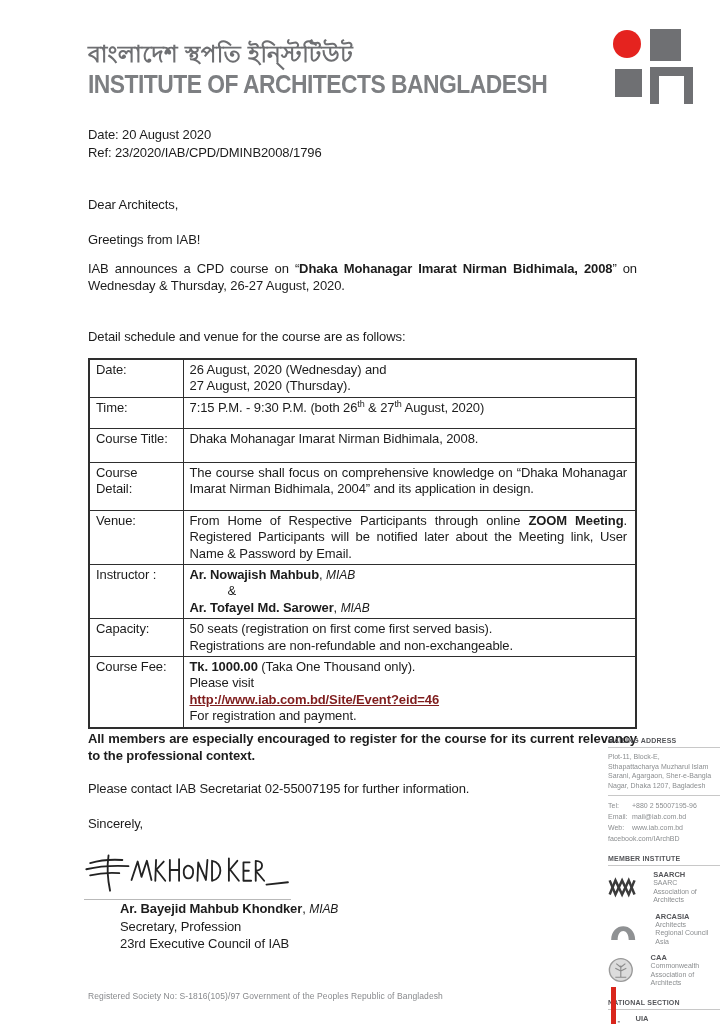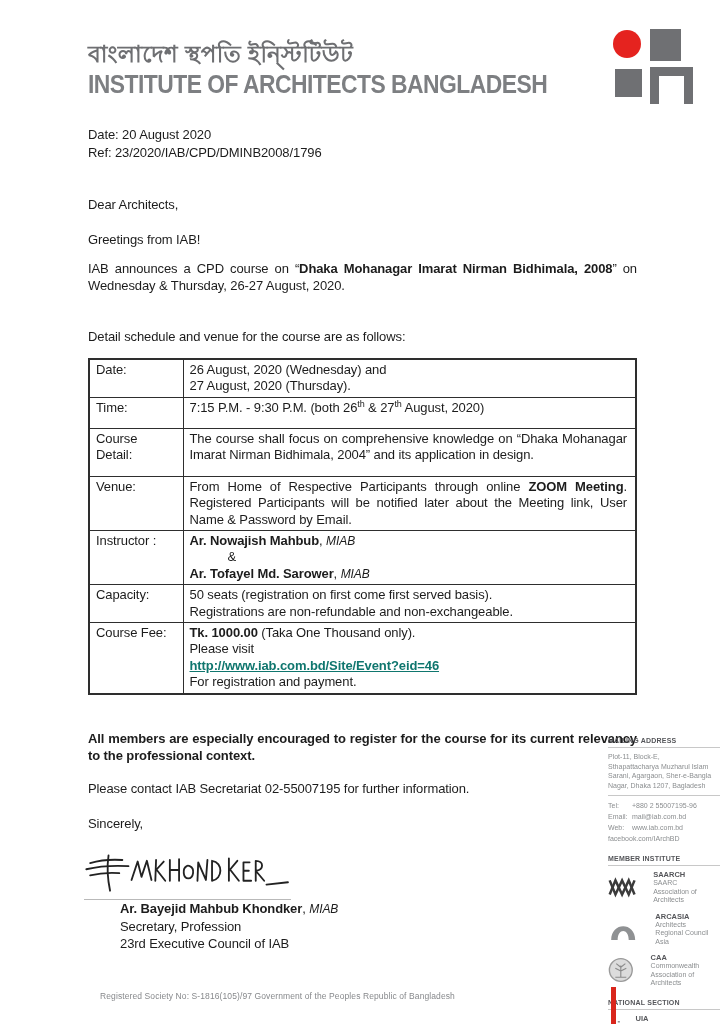--- a/index.html
+++ b/index.html
@@ -33,34 +33,34 @@
   .miab { font-style:italic; font-size:12px; }
 
   
   .tblwrap { left:88px; top:358px; }
   table.ctable { border-collapse:collapse; width:549px; table-layout:fixed; border:2px solid #2e2e2e; }
   table.ctable td { border:1.6px solid #2e2e2e; vertical-align:top; padding:2px 8px 2px 6px;
                     font-size:13px; line-height:16.4px; letter-spacing:-0.1px; }
   td.lbl { width:94px; }
   .just { text-align:justify; }
   .amp-line { margin-left:38px; }
-  .link { color:#0f766e; font-weight:700; text-decoration:underline; cursor:pointer; }
+  .link { color:#7f1d1d; font-weight:700; text-decoration:underline; cursor:pointer; }
   .h37 td{height:37px}.h31 td{height:31px}.h34 td{height:34px}.h48 td{height:48px}
   .h50 td{height:50px}.h52 td{height:52px}.h33 td{height:33px}.h68 td{height:68px}
   sup { font-size:9px; line-height:0; }
 
   
   .members-para { left:88px; top:730px; width:549px; text-align:justify;font-weight:bold; }
   .contact-para { left:88px; top:780px; }
   .closing      { left:88px; top:815px; }
   .sigwrap { left:84px; top:845px; width:207px; border-bottom:1px solid #b9b9b9; }
   .signatory { left:88px; top:900px; line-height:17px;margin-left:32px; }
 
   
-  .footer { left:88px; top:991px; font-size:8.5px; color:#87898c; letter-spacing:0.1px;margin-left:12px; }
+  .footer { left:88px; top:991px; font-size:8.5px; color:#87898c; letter-spacing:0.1px; }
   .redbar { left:611px; top:987px; width:5px; height:37px; background:#d9261c; }
 
   
   .sidebar { left:608px; top:737px; width:112px; }
   .sb-title { font-size:7px; font-weight:700; color:#55565a; letter-spacing:0.2px;
               padding-bottom:3px; border-bottom:1px solid #c8c8c8; margin-bottom:4px; }
   .sb-line { font-size:7px; color:#8b8e90; line-height:9.5px; }
   .sb-div  { border-top:1px solid #c8c8c8; margin:5px 0 4px 0; }
   .sb-crow { font-size:7px; color:#8b8e90; line-height:11px; display:flex; }
   .sb-crow .cl { width:24px; flex:0 0 24px; }
@@ -108,20 +108,24 @@
           <div>26 August, 2020 (Wednesday) and</div>
           <div>27 August, 2020 (Thursday).</div>
         </td>
       </tr>
       <tr class="h31">
         <td class="lbl">Time:</td>
         <td>
           <span>7:15 P.M. - 9:30 P.M. (both 26</span><sup>th</sup><span> &amp; 27</span><sup>th</sup><span> August, 2020)</span>
         </td>
       </tr>
+      <tr class="h34">
+        <td class="lbl">Course Title:</td>
+        <td>Dhaka Mohanagar Imarat Nirman Bidhimala, 2008.</td>
+      </tr>
       <tr class="h48">
         <td class="lbl">Course Detail:</td>
         <td class="just">The course shall focus on comprehensive knowledge on “Dhaka Mohanagar Imarat Nirman Bidhimala, 2004” and its application in design.</td>
       </tr>
       <tr class="h50">
         <td class="lbl">Venue:</td>
         <td class="just">
           <span>From Home of Respective Participants through online </span><span class="b">ZOOM Meeting</span><span>. Registered Participants will be notified later about the Meeting link, User Name &amp; Password by Email.</span>
         </td>
       </tr>

